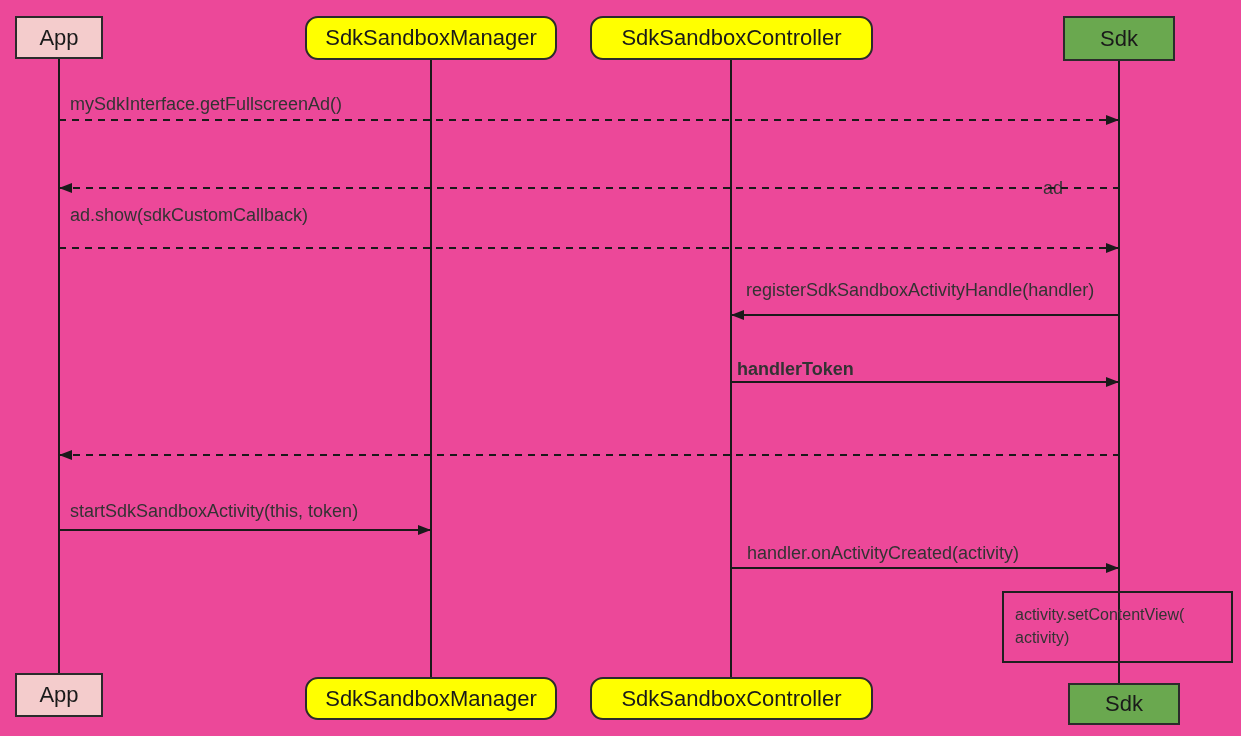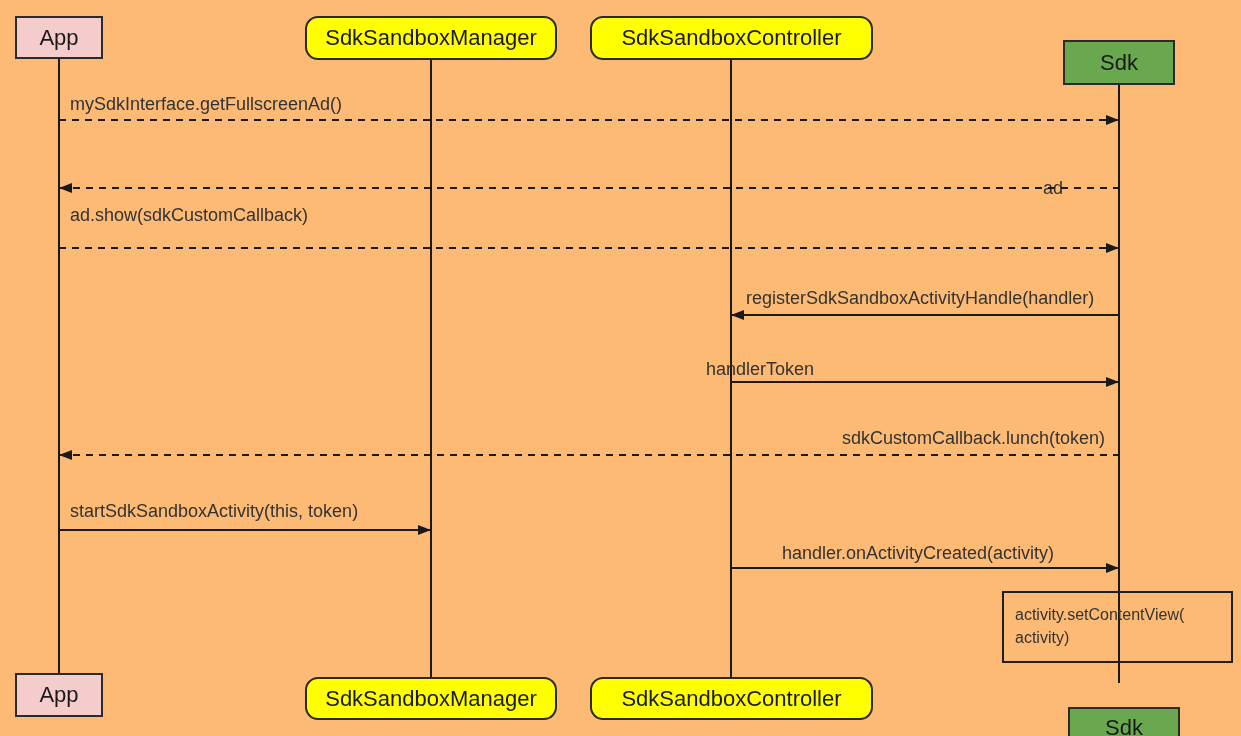--- a/index.html
+++ b/index.html
@@ -1,27 +1,27 @@
 <!DOCTYPE html>
 <html><head>
 <meta charset="utf-8">
 <style>
   html,body{margin:0;padding:0;background:#ffffff;}
   #stage{
-    position:relative;width:1241px;height:736px;background:#fdba74;
+    position:relative;width:1241px;height:736px;background:#ec4899;
     font-family:"Liberation Sans",sans-serif;color:#333;overflow:hidden;
   }
   
   .actor{
     position:absolute;display:flex;align-items:center;justify-content:center;
     border:2px solid #2b2b2b;box-sizing:border-box;font-size:22px;color:#1a1a1a;
   }
   .actor.pink{background:#f4cccc;}
   .actor.yellow{background:#ffff00;border-radius:13px;}
-  .actor.green{background:#6aa84f;margin-top:24px;}
+  .actor.green{background:#6aa84f;}
   .a1t{left:15px;top:16px;width:88px;height:43px;}
   .a2t{left:305px;top:16px;width:252px;height:44px;}
   .a3t{left:590px;top:16px;width:283px;height:44px;}
   .a4t{left:1063px;top:16px;width:112px;height:45px;}
   .a1b{left:15px;top:673px;width:88px;height:44px;}
   .a2b{left:305px;top:677px;width:252px;height:43px;}
   .a3b{left:590px;top:677px;width:283px;height:43px;}
   .a4b{left:1068px;top:683px;width:112px;height:42px;}
   
   .lifeline{position:absolute;width:2px;background:#1a1a1a;}
@@ -43,25 +43,25 @@
   .m4{left:732px;width:386px;top:314px;}
   .m5{left:732px;width:386px;top:381px;}
   .m6{left:60px;width:1058px;top:454px;}
   .m7{left:59px;width:371px;top:529px;}
   .m8{left:732px;width:386px;top:567px;}
   
   .msg-label{position:absolute;font-size:18px;white-space:nowrap;color:#333;}
   .ml1{left:70px;top:94px;}
   .ml2{right:178px;top:178px;}
   .ml3{left:70px;top:205px;}
-  .ml4{left:746px;top:288px;}
-  .ml5{left:706px;top:359px;}
+  .ml4{left:746px;top:280px;}
+  .ml5{left:737px;top:359px;font-weight:bold;}
   .ml6{right:136px;top:428px;}
   .ml7{left:70px;top:501px;}
-  .ml8{left:782px;top:543px;}
+  .ml8{left:747px;top:543px;}
   
   .note{
     position:absolute;left:1002px;top:591px;width:231px;height:72px;
     border:2px solid #1f1f1f;box-sizing:border-box;background:transparent;
     font-size:16px;line-height:23px;padding:10px 16px 0 11px;color:#333;
   }
   .note div{white-space:nowrap;}
 </style>
 </head>
 <body>
@@ -117,21 +117,20 @@
   <span class="msg-label ml4">registerSdkSandboxActivityHandle(handler)</span>
   <div class="arrow solid m4">
     <span class="head left"></span>
   </div>
 
   <span class="msg-label ml5">handlerToken</span>
   <div class="arrow solid m5">
     <span class="head right"></span>
   </div>
 
-  <span class="msg-label ml6">sdkCustomCallback.lunch(token)</span>
   <div class="arrow dashed m6">
     <span class="head left"></span>
   </div>
 
   <span class="msg-label ml7">startSdkSandboxActivity(this, token)</span>
   <div class="arrow solid m7">
     <span class="head right"></span>
   </div>
 
   <span class="msg-label ml8">handler.onActivityCreated(activity)</span>

